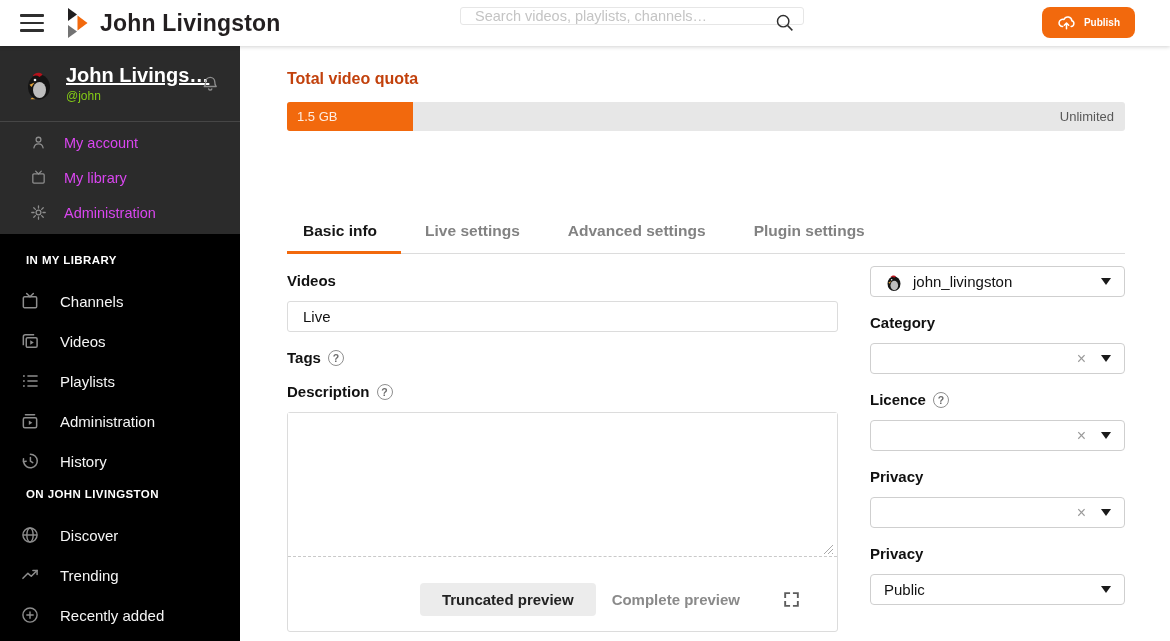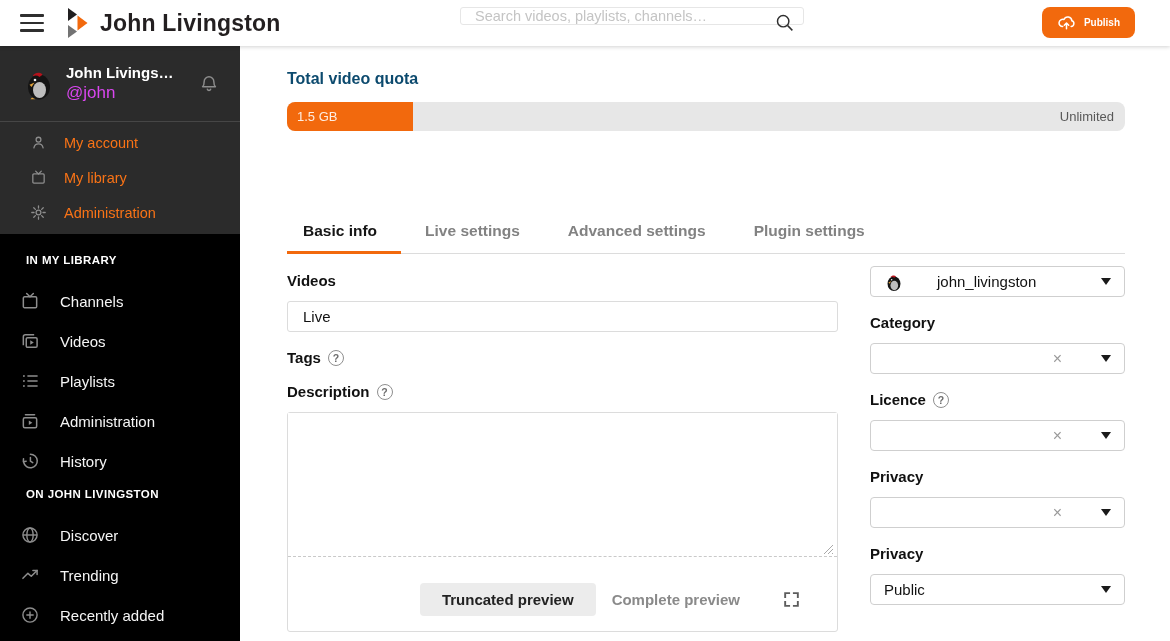--- a/index.html
+++ b/index.html
@@ -24,40 +24,40 @@
                  border:none; border-radius:8px; display:flex; align-items:center; gap:8px; padding:0 15px;
                  font-size:10px; font-weight:bold; font-family:inherit; cursor:pointer; }
   .publish-btn svg { width:19px; height:19px; }
 
   
   .sidebar { position:absolute; top:46px; left:0; width:240px; bottom:0; background:#000; overflow:hidden; }
   .user-block { background:#2b2b2b; height:76px; display:flex; align-items:center; padding:0 20px 0 22px;
                 border-bottom:1px solid rgba(255,255,255,.13); }
   .avatar { width:34px; height:34px; flex:none; }
   .user-meta { margin-left:10px; min-width:0; }
-  .user-name { color:#fff; font-weight:bold; font-size:15px; white-space:nowrap; }
-  .user-handle { color:#d946ef; font-size:17px; margin-top:2px; }
+  .user-name { color:#fff; font-weight:bold; font-size:20px; white-space:nowrap;text-decoration:underline; }
+  .user-handle { color:#84cc16; font-size:12px; margin-top:2px; }
   .bell { margin-left:auto; width:22px; height:22px; color:#8d8d8d; cursor:pointer; }
 
   .menu-section { background:#2b2b2b; padding:3px 0 4px; }
   .menu-item { height:35px; display:flex; align-items:center; padding-left:30px; cursor:pointer; }
   .menu-item .icon { width:17px; height:17px; color:#8d8d8d; flex:none; }
-  .menu-item .lbl { margin-left:17px; color:#f97316; font-size:14.5px; }
+  .menu-item .lbl { margin-left:17px; color:#d946ef; font-size:14.5px; }
 
   .side-sec-title { margin:20px 0 15px 26px; color:#fff; font-size:11.5px; font-weight:bold; letter-spacing:.4px; }
   .side-sec-title.second { margin-top:7px; }
   .side-item { height:40px; display:flex; align-items:center; padding-left:20px; cursor:pointer; }
   .side-item .icon { width:20px; height:20px; color:#8d8d8d; flex:none; }
   .side-item .lbl { margin-left:20px; color:#f5f5f5; font-size:15px; }
 
   
   .main { position:absolute; top:46px; left:240px; right:0; bottom:0; background:#fff;
           padding:0 45px 0 47px; overflow:hidden; }
-  .quota-title { margin-top:24px; font-size:16px; font-weight:bold; color:#0c4a6e; }
-  .quota-bar { margin-top:14px; height:29px; background:#e7e7e7; border-radius:8px; position:relative; overflow:hidden; }
+  .quota-title { margin-top:24px; font-size:16px; font-weight:bold; color:#c2410c; }
+  .quota-bar { margin-top:14px; height:29px; background:#e7e7e7; border-radius:3px; position:relative; overflow:hidden; }
   .quota-used { position:absolute; left:0; top:0; bottom:0; background:var(--accent);
                 display:flex; align-items:center; padding-left:10px; }
   .quota-used-label { color:rgba(255,255,255,.88); font-size:13px; }
   .quota-total-label { position:absolute; right:11px; top:0; height:100%; display:flex; align-items:center;
                        color:#585858; font-size:13px; }
 
   .tabs { margin-top:81px; display:flex; border-bottom:1px solid #dcdcdc; }
   .tab { padding:10px 24px 11px; font-size:15.5px; font-weight:600; color:#828282; cursor:pointer;
          border-bottom:3px solid transparent; margin-bottom:-1px; }
   .tab:first-child { padding-left:16px; }
@@ -82,21 +82,21 @@
   .resize-handle { position:absolute; right:3px; top:131px; width:11px; height:11px; color:#a9a9a9; }
   .desc-toolbar { border-top:1px dashed #c9c9c9; display:flex; align-items:center; justify-content:flex-end;
                   padding:26px 20px 16px 0; }
   .preview-btn { font-family:inherit; border:none; background:none; font-size:15px; cursor:pointer; }
   .preview-btn.on { background:#ececec; border-radius:4px; padding:8px 22px; font-weight:bold; color:#222;
                     margin-right:16px; }
   .preview-btn.off { color:#8a8a8a; font-weight:600; margin-right:42px; }
   .fullscreen-btn { width:19px; height:19px; color:#5d5d5d; margin-right:16px; cursor:pointer; }
 
   .select { margin-top:12px; height:31px; border:1px solid #cfcfcf; border-radius:4px; background:#fff;
-            display:flex; align-items:center; padding:0 13px; font-size:15px; color:#111; cursor:pointer;gap:24px; }
+            display:flex; align-items:center; padding:0 13px; font-size:15px; color:#111; cursor:pointer; }
   .select-value { white-space:nowrap; }
   .caret { margin-left:auto; width:0; height:0; border-left:5.5px solid transparent;
            border-right:5.5px solid transparent; border-top:7px solid #1a1a1a; flex:none; }
   .clear { margin-left:auto; color:#9a9a9a; font-size:16px; line-height:1; margin-right:15px; cursor:pointer; }
   .clear + .caret { margin-left:0; }
   .mini-avatar { width:20px; height:20px; margin-right:9px; flex:none; }
 </style>
 </head>
 <body>
 

